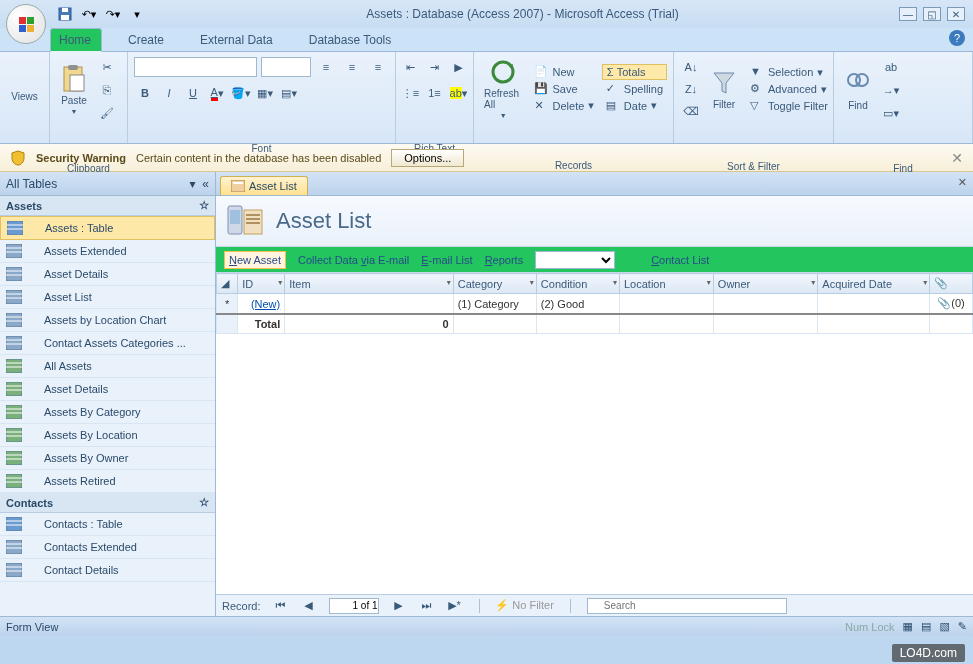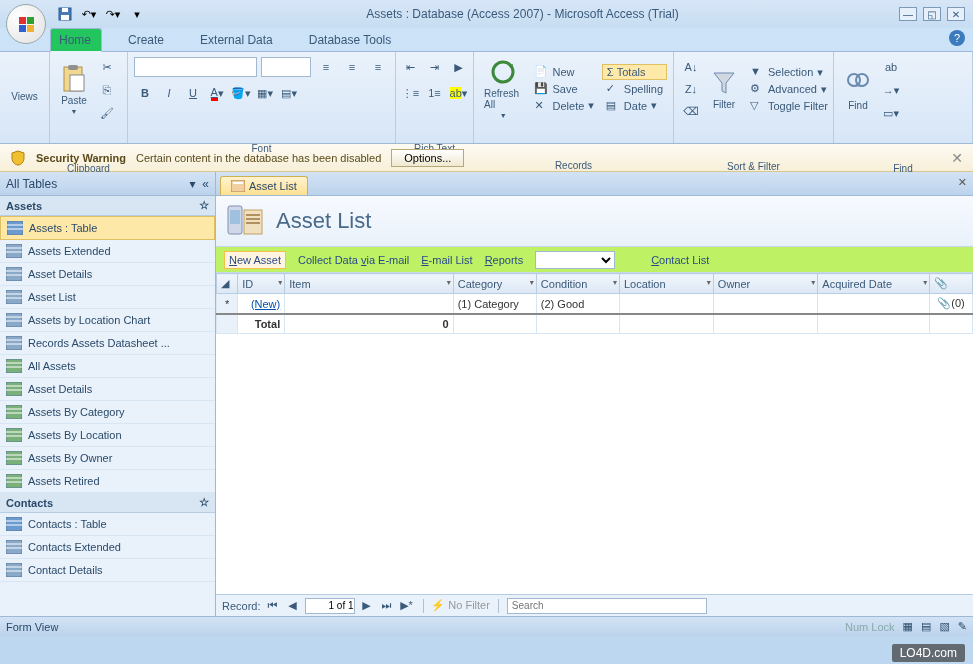--- a/index.html
+++ b/index.html
@@ -34,43 +34,43 @@
 .warningbar .wtitle{font-weight:bold;color:#5a4a1a;}
 .warningbar .wtext{color:#5a4a1a;}
 .warningbar button{border:1px solid #b8a878;background:linear-gradient(#fff,#f0e8d0);padding:2px 12px;font-size:11px;cursor:pointer;}
 .warningbar .close{margin-left:auto;cursor:pointer;color:#888;font-size:14px;}
 .workspace{display:flex;height:444px;}
 .navpane{width:216px;background:#e9f1fa;border-right:1px solid #9db9d6;display:flex;flex-direction:column;}
 .navhead{height:24px;background:linear-gradient(#d3e3f5,#bcd3ec);border-bottom:1px solid #9db9d6;display:flex;align-items:center;padding:0 6px;color:#2a4a6a;font-size:12px;justify-content:space-between;}
 .navhead span{cursor:pointer;}
 .navgroup{background:#d8e5f2;border-bottom:1px solid #b8cde2;padding:3px 6px;font-weight:bold;color:#2a4a6a;font-size:11px;display:flex;justify-content:space-between;align-items:center;}
 .navlist{overflow-y:auto;flex:1;}
-.navitem{padding:4px 6px;display:flex;align-items:center;gap:6px;cursor:pointer;color:#2a4a6a;font-size:11px;border-bottom:1px solid #d8e5f2;}
+.navitem{padding:4px 6px;display:flex;align-items:center;gap:22px;cursor:pointer;color:#2a4a6a;font-size:11px;border-bottom:1px solid #d8e5f2;}
 .navitem.sel{background:#fde8a8;border:1px solid #e0c060;}
 .navitem .ni-ico{width:16px;height:14px;}
 .main{flex:1;display:flex;flex-direction:column;background:#fff;}
 .doctabs{height:24px;background:linear-gradient(#d3e3f5,#bcd3ec);display:flex;align-items:flex-end;padding-left:4px;border-bottom:1px solid #9db9d6;position:relative;}
 .doctab{background:#fff;border:1px solid #d0b050;border-bottom:none;padding:3px 10px;display:flex;align-items:center;gap:4px;font-size:11px;color:#2a4a6a;border-radius:3px 3px 0 0;background:linear-gradient(#fff3d0,#ffe090);}
 .doctabs .close{position:absolute;right:6px;top:4px;cursor:pointer;color:#555;}
 .formhead{padding:6px 10px;display:flex;align-items:center;gap:12px;background:linear-gradient(#f7faff,#e9f1fa);border-bottom:1px solid #c8d8ea;}
 .formhead .ftitle{font-size:22px;color:#4a6a8a;}
 .formhead .fico{width:38px;height:38px;}
-.linkbar{height:26px;border-bottom:1px solid #c8d8ea;display:flex;align-items:center;gap:12px;padding:0 8px;font-size:11px;background:#bef264;}
+.linkbar{height:26px;border-bottom:1px solid #c8d8ea;display:flex;align-items:center;gap:12px;padding:0 8px;font-size:11px;background:#22c55e;}
 .linkbar a{color:#2a4a8a;text-decoration:none;cursor:pointer;}
 .linkbar a:first-child{border:1px solid #f5c04a;background:#fff5e0;padding:2px 4px;}
 .lbcombo{width:80px;height:18px;border:1px solid #a0b8d0;background:#fff;}
 .grid{flex:1;overflow:auto;background:#fff;}
 .gridtable{border-collapse:collapse;width:100%;}
 .gridtable th{background:linear-gradient(#f0f5fb,#dce8f5);border:1px solid #b8cde2;padding:3px 4px;font-weight:normal;font-size:11px;color:#3a5a7a;text-align:left;position:relative;}
 .gridtable th .dd{position:absolute;right:2px;top:4px;font-size:8px;color:#666;}
 .gridtable td{border:1px solid #d8e5f2;padding:3px 4px;font-size:11px;color:#333;}
 .rowhead{background:#e9f1fa;width:20px;text-align:center;}
 .newlink{color:#0050b0;text-decoration:underline;}
 .totalrow td{border-top:2px solid #888;font-weight:bold;}
-.recordnav{height:22px;background:#e9f1fa;border-top:1px solid #b8cde2;display:flex;align-items:center;gap:4px;padding:0 6px;font-size:11px;color:#3a5a7a;}
+.recordnav{height:22px;background:#e9f1fa;border-top:1px solid #b8cde2;display:flex;align-items:center;gap:12px;padding:0 6px;font-size:11px;color:#3a5a7a;}
 .recordnav .navbtn{width:16px;height:16px;display:flex;align-items:center;justify-content:center;cursor:pointer;}
 .recordnav input{width:50px;height:16px;border:1px solid #a0b8d0;font-size:10px;text-align:right;}
 .statusbar{height:20px;background:linear-gradient(#d3e3f5,#bcd3ec);border-top:1px solid #9db9d6;display:flex;align-items:center;padding:0 6px;font-size:11px;color:#2a4a6a;justify-content:space-between;}
 .watermark{position:absolute;right:8px;bottom:2px;color:#888;font-size:12px;z-index:100;background:rgba(60,60,60,0.7);color:#fff;padding:2px 8px;border-radius:2px;}
 u.accel{text-decoration:underline;}
 </style>
 </head>
 <body>
 
 <div class="office-btn">
@@ -314,21 +314,21 @@
             <line x1="0" y1="8" x2="16" y2="8" stroke="#fff"></line>
           </svg>
           <span>Assets by Location Chart</span>
         </div>
         <div class="navitem">
           <svg class="ni-ico">
             <rect width="16" height="14" fill="#8aa8c8" stroke="#5a7a9a"></rect>
             <line x1="0" y1="4" x2="16" y2="4" stroke="#fff"></line>
             <line x1="0" y1="8" x2="16" y2="8" stroke="#fff"></line>
           </svg>
-          <span>Records Assets Datasheet ...</span>
+          <span>Contact Assets Categories ...</span>
         </div>
         <div class="navitem">
           <svg class="ni-ico">
             <rect width="16" height="14" fill="#7ab07a" stroke="#5a7a9a"></rect>
             <line x1="0" y1="4" x2="16" y2="4" stroke="#fff"></line>
             <line x1="0" y1="8" x2="16" y2="8" stroke="#fff"></line>
           </svg>
           <span>All Assets</span>
         </div>
         <div class="navitem">
@@ -476,21 +476,21 @@
       <span>Record:</span>
       <span class="navbtn">⏮</span>
       <span class="navbtn">◀</span>
       <input value="1 of 1" style="">
       <span class="navbtn">▶</span>
       <span class="navbtn">⏭</span>
       <span class="navbtn">▶*</span>
       <span style="border-left:1px solid #b0c0d0;height:14px;margin:0 4px"></span>
       <span style="color:#999">⚡ <span>No Filter</span></span>
       <span style="border-left:1px solid #b0c0d0;height:14px;margin:0 4px"></span>
-      <input style="width: 200px; text-align: left; padding: 0px 4px;" placeholder="Search">
+      <input style="width: 200px; text-align: left; padding: 0px 16px;" placeholder="Search">
     </div>
   </div>
 </div>
 
 <div class="statusbar">
   <span>Form View</span>
   <span style="display:flex;gap:8px;align-items:center">
     <span style="color:#8aa">Num Lock</span>
     <span class="navbtn">▦</span>
     <span class="navbtn">▤</span>

